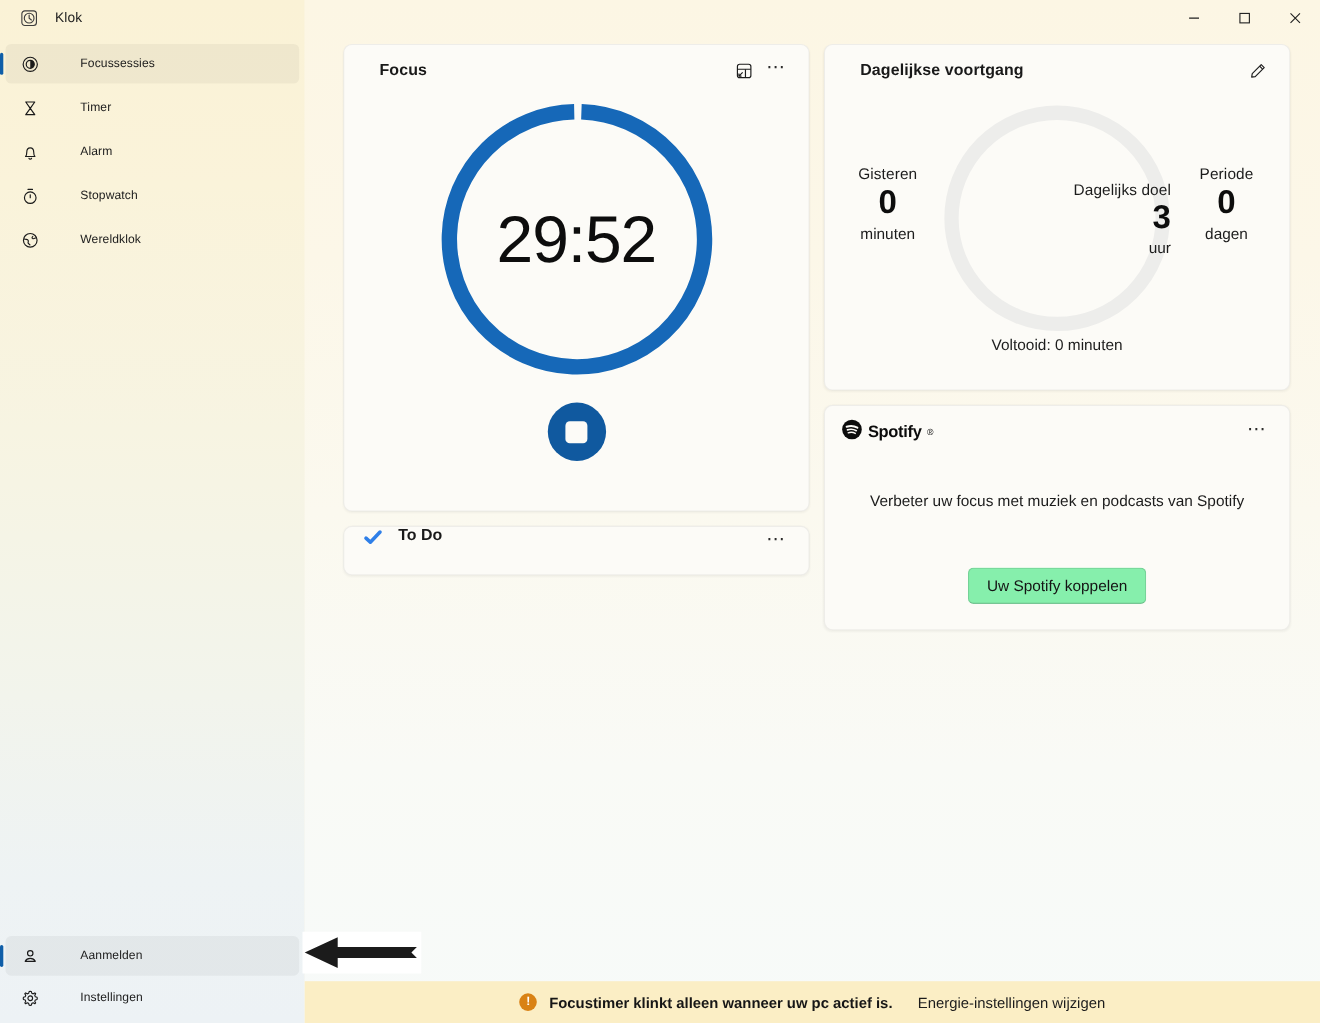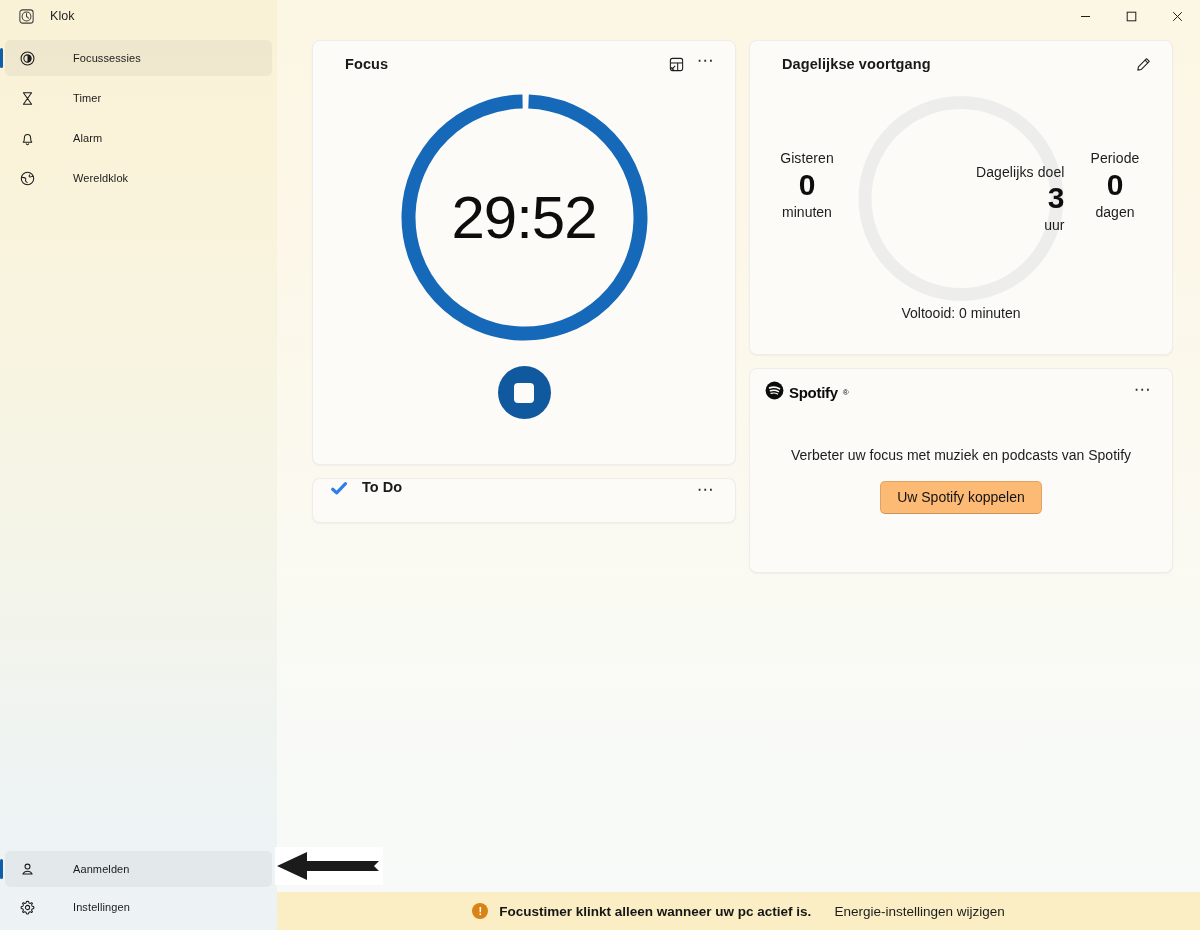--- a/index.html
+++ b/index.html
@@ -312,29 +312,30 @@
   .spotify-tm { font-size: 8px; color: #0b0b0b; vertical-align: top; }
   .spotify-head .spacer { flex: 1 1 auto; }
   .spotify-desc {
     text-align: center;
     font-size: 14px;
     color: #1c1c1c;
     margin-top: 31px;
   }
   .spotify-btn-wrap { display: flex; justify-content: center; margin-top: 18px; }
   .spotify-btn {
-    background: #fdba74;
+    background: #86efac;
     border: 1px solid rgba(0,0,0,.12);
     border-bottom-color: rgba(0,0,0,.2);
     border-radius: 5px;
     padding: 7px 16px 8px;
     font-size: 14px;
     color: #141414;
     font-family: "Liberation Sans", sans-serif;
     cursor: default;
+    margin-top: 35px;
   }
 
   
   #notice-bar {
     position: absolute;
     left: 277px;
     right: 0;
     bottom: 0;
     height: 38px;
     background: #fbeec5;
@@ -421,20 +422,30 @@
       <div class="nav-item">
         <span class="nav-icon">
           <svg width="17" height="17" viewBox="0 0 20 20" fill="none" stroke="#1b1b1b" stroke-width="1.25" stroke-linejoin="round">
             <path d="M5 14.4 C6.3 13.2 6.3 12.3 6.3 9.6 C6.3 7.2 7.8 5.2 10 5.2 C12.2 5.2 13.7 7.2 13.7 9.6 C13.7 12.3 13.7 13.2 15 14.4 Z"></path>
             <path d="M8.6 16.3 a1.5 1.5 0 0 0 2.8 0" stroke-linecap="round"></path>
           </svg>
         </span>
         <span class="label">Alarm</span>
       </div>
 
+      <div class="nav-item">
+        <span class="nav-icon">
+          <svg width="17" height="17" viewBox="0 0 20 20" fill="none" stroke="#1b1b1b" stroke-width="1.25" stroke-linecap="round">
+            <circle cx="10" cy="11.4" r="6.2"></circle>
+            <path d="M10 8.3 V11.4"></path>
+            <path d="M7.6 2.6 H12.4"></path>
+          </svg>
+        </span>
+        <span class="label">Stopwatch</span>
+      </div>
 
       <div class="nav-item">
         <span class="nav-icon">
           <svg width="17" height="17" viewBox="0 0 20 20" fill="none" stroke="#1b1b1b" stroke-width="1.25">
             <circle cx="10" cy="10" r="7.3"></circle>
             <path d="M3.3 8.2 c2.2 1.4 3 .2 4.3 1.5 c1.2 1.2 -.6 2.3 .3 3.6 c.6 .9 1.7 .6 1.9 2.1"></path>
             <path d="M16.4 7.2 c-1.6 .3 -2.5 1.6 -3.9 .9 c-1.1 -.6 -.5 -2 .6 -2.6"></path>
           </svg>
         </span>
         <span class="label">Wereldklok</span>

